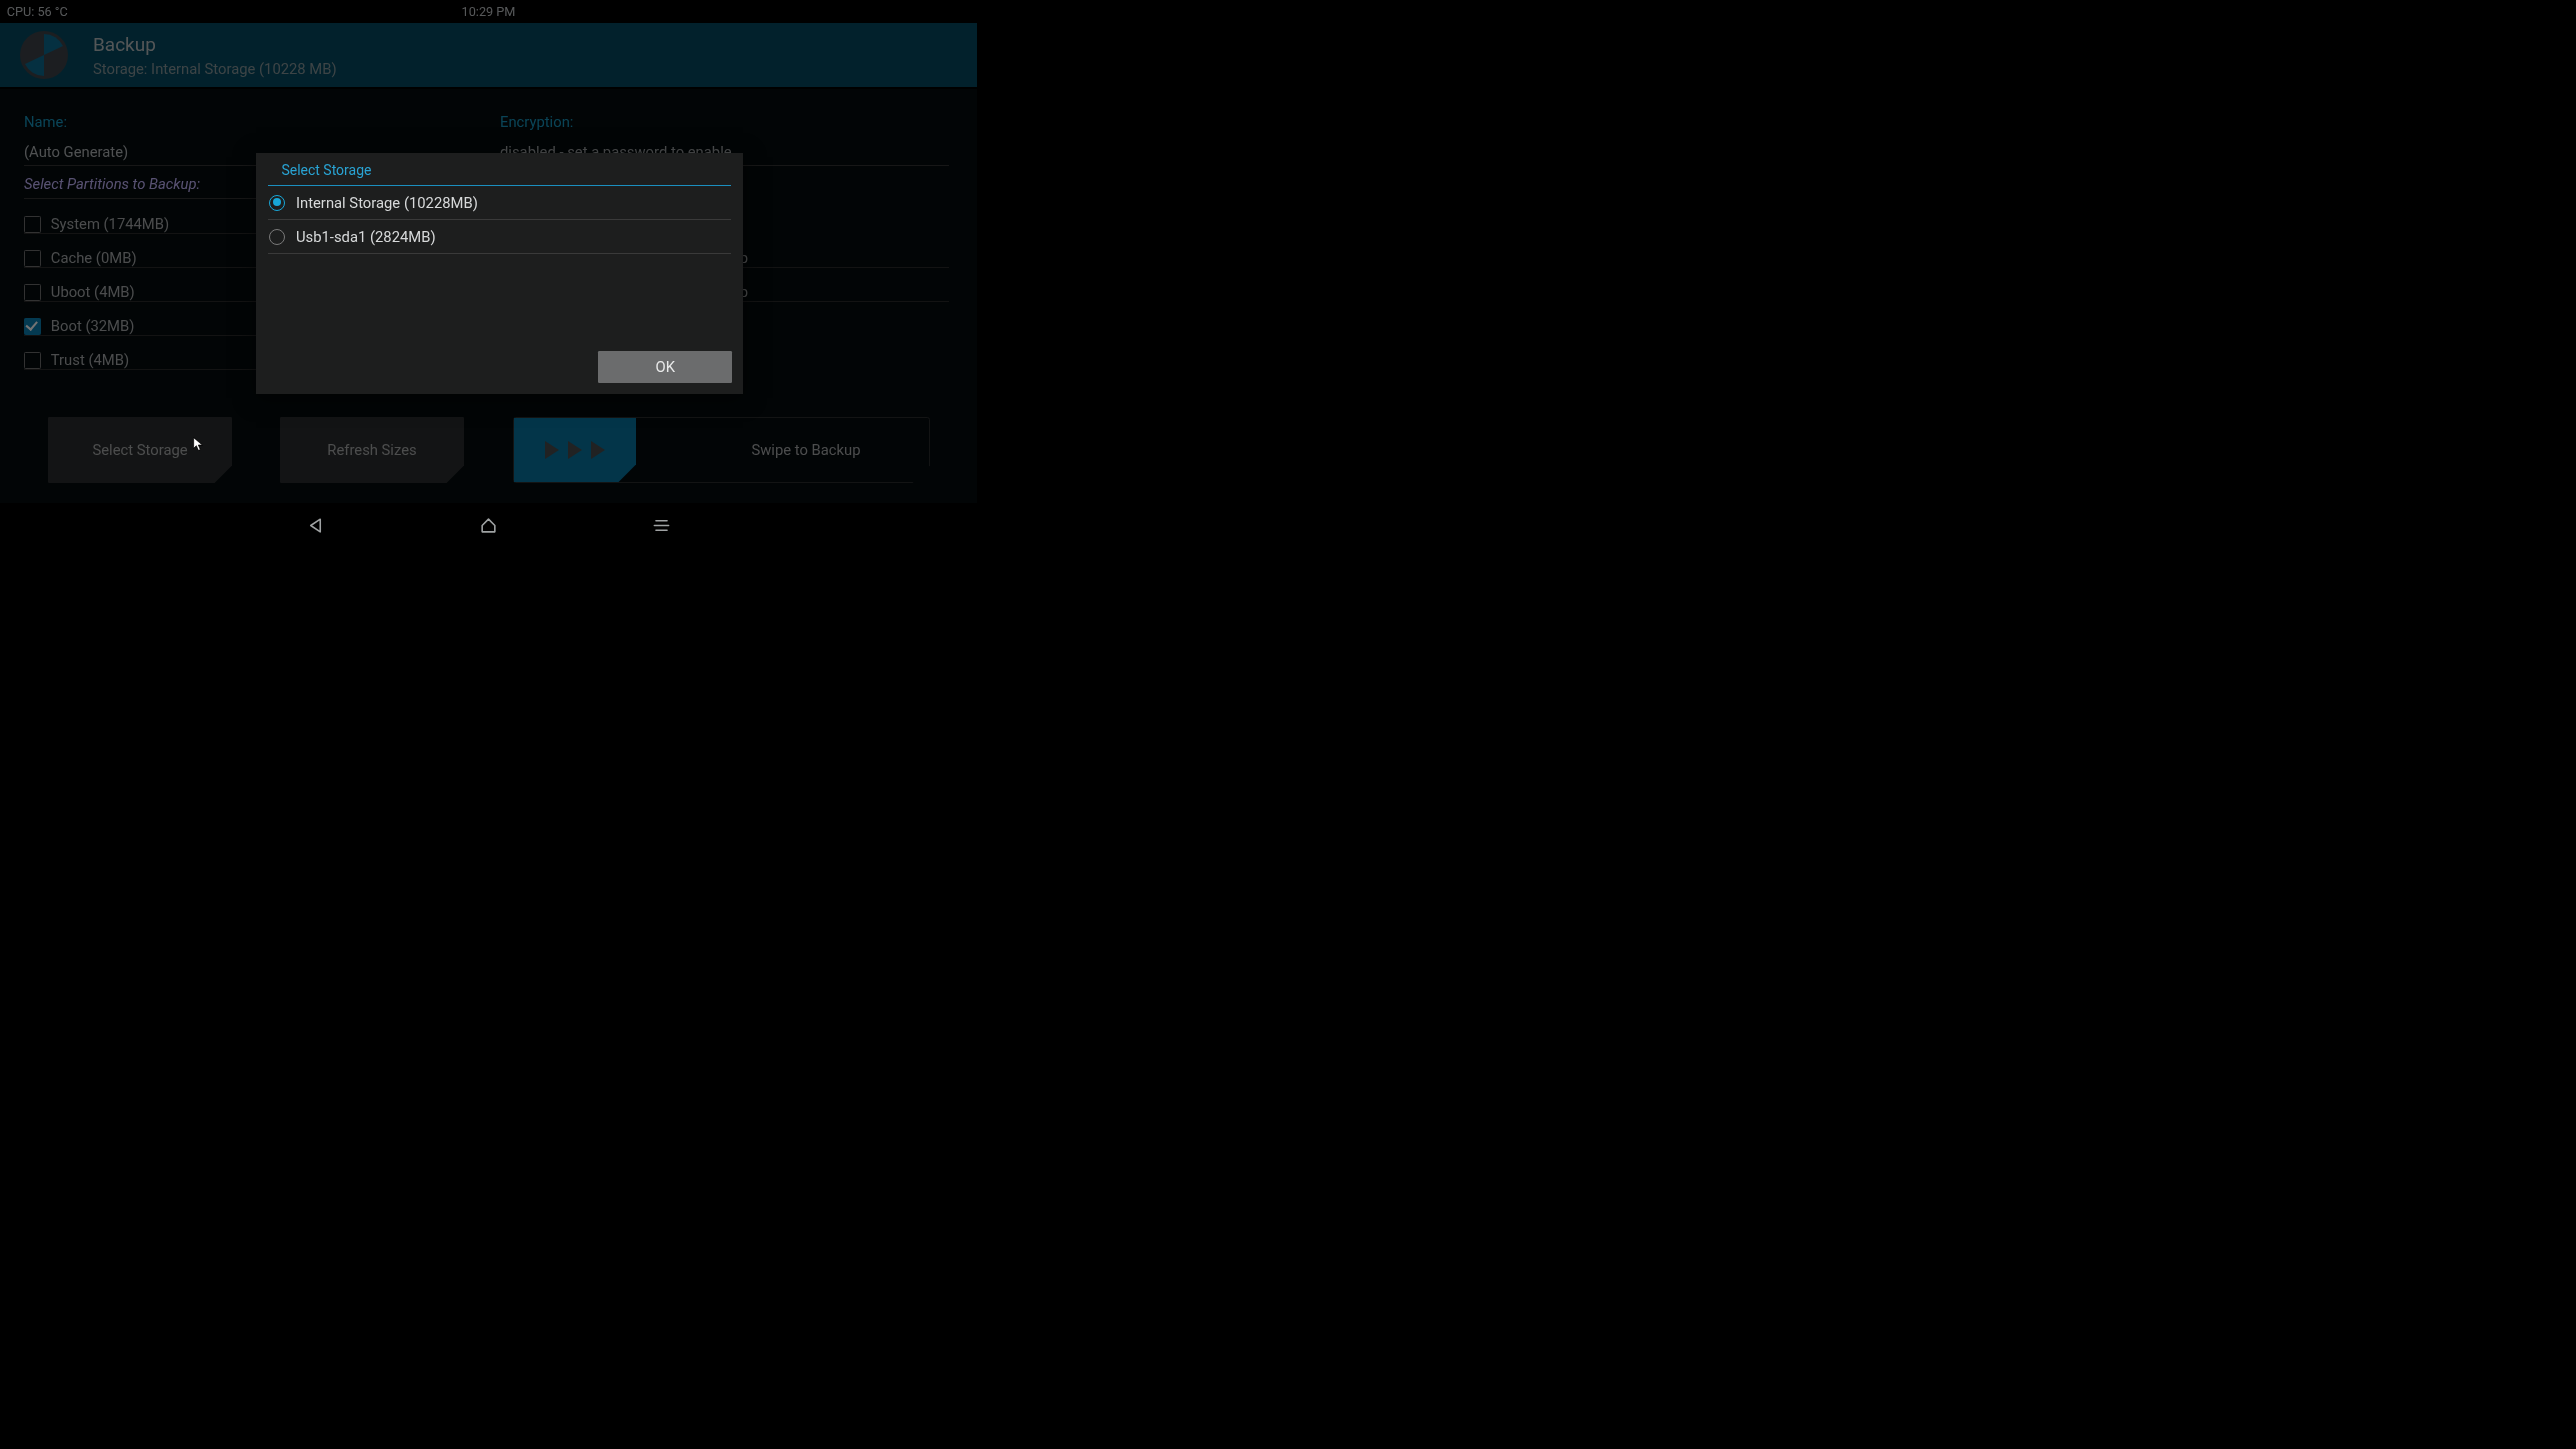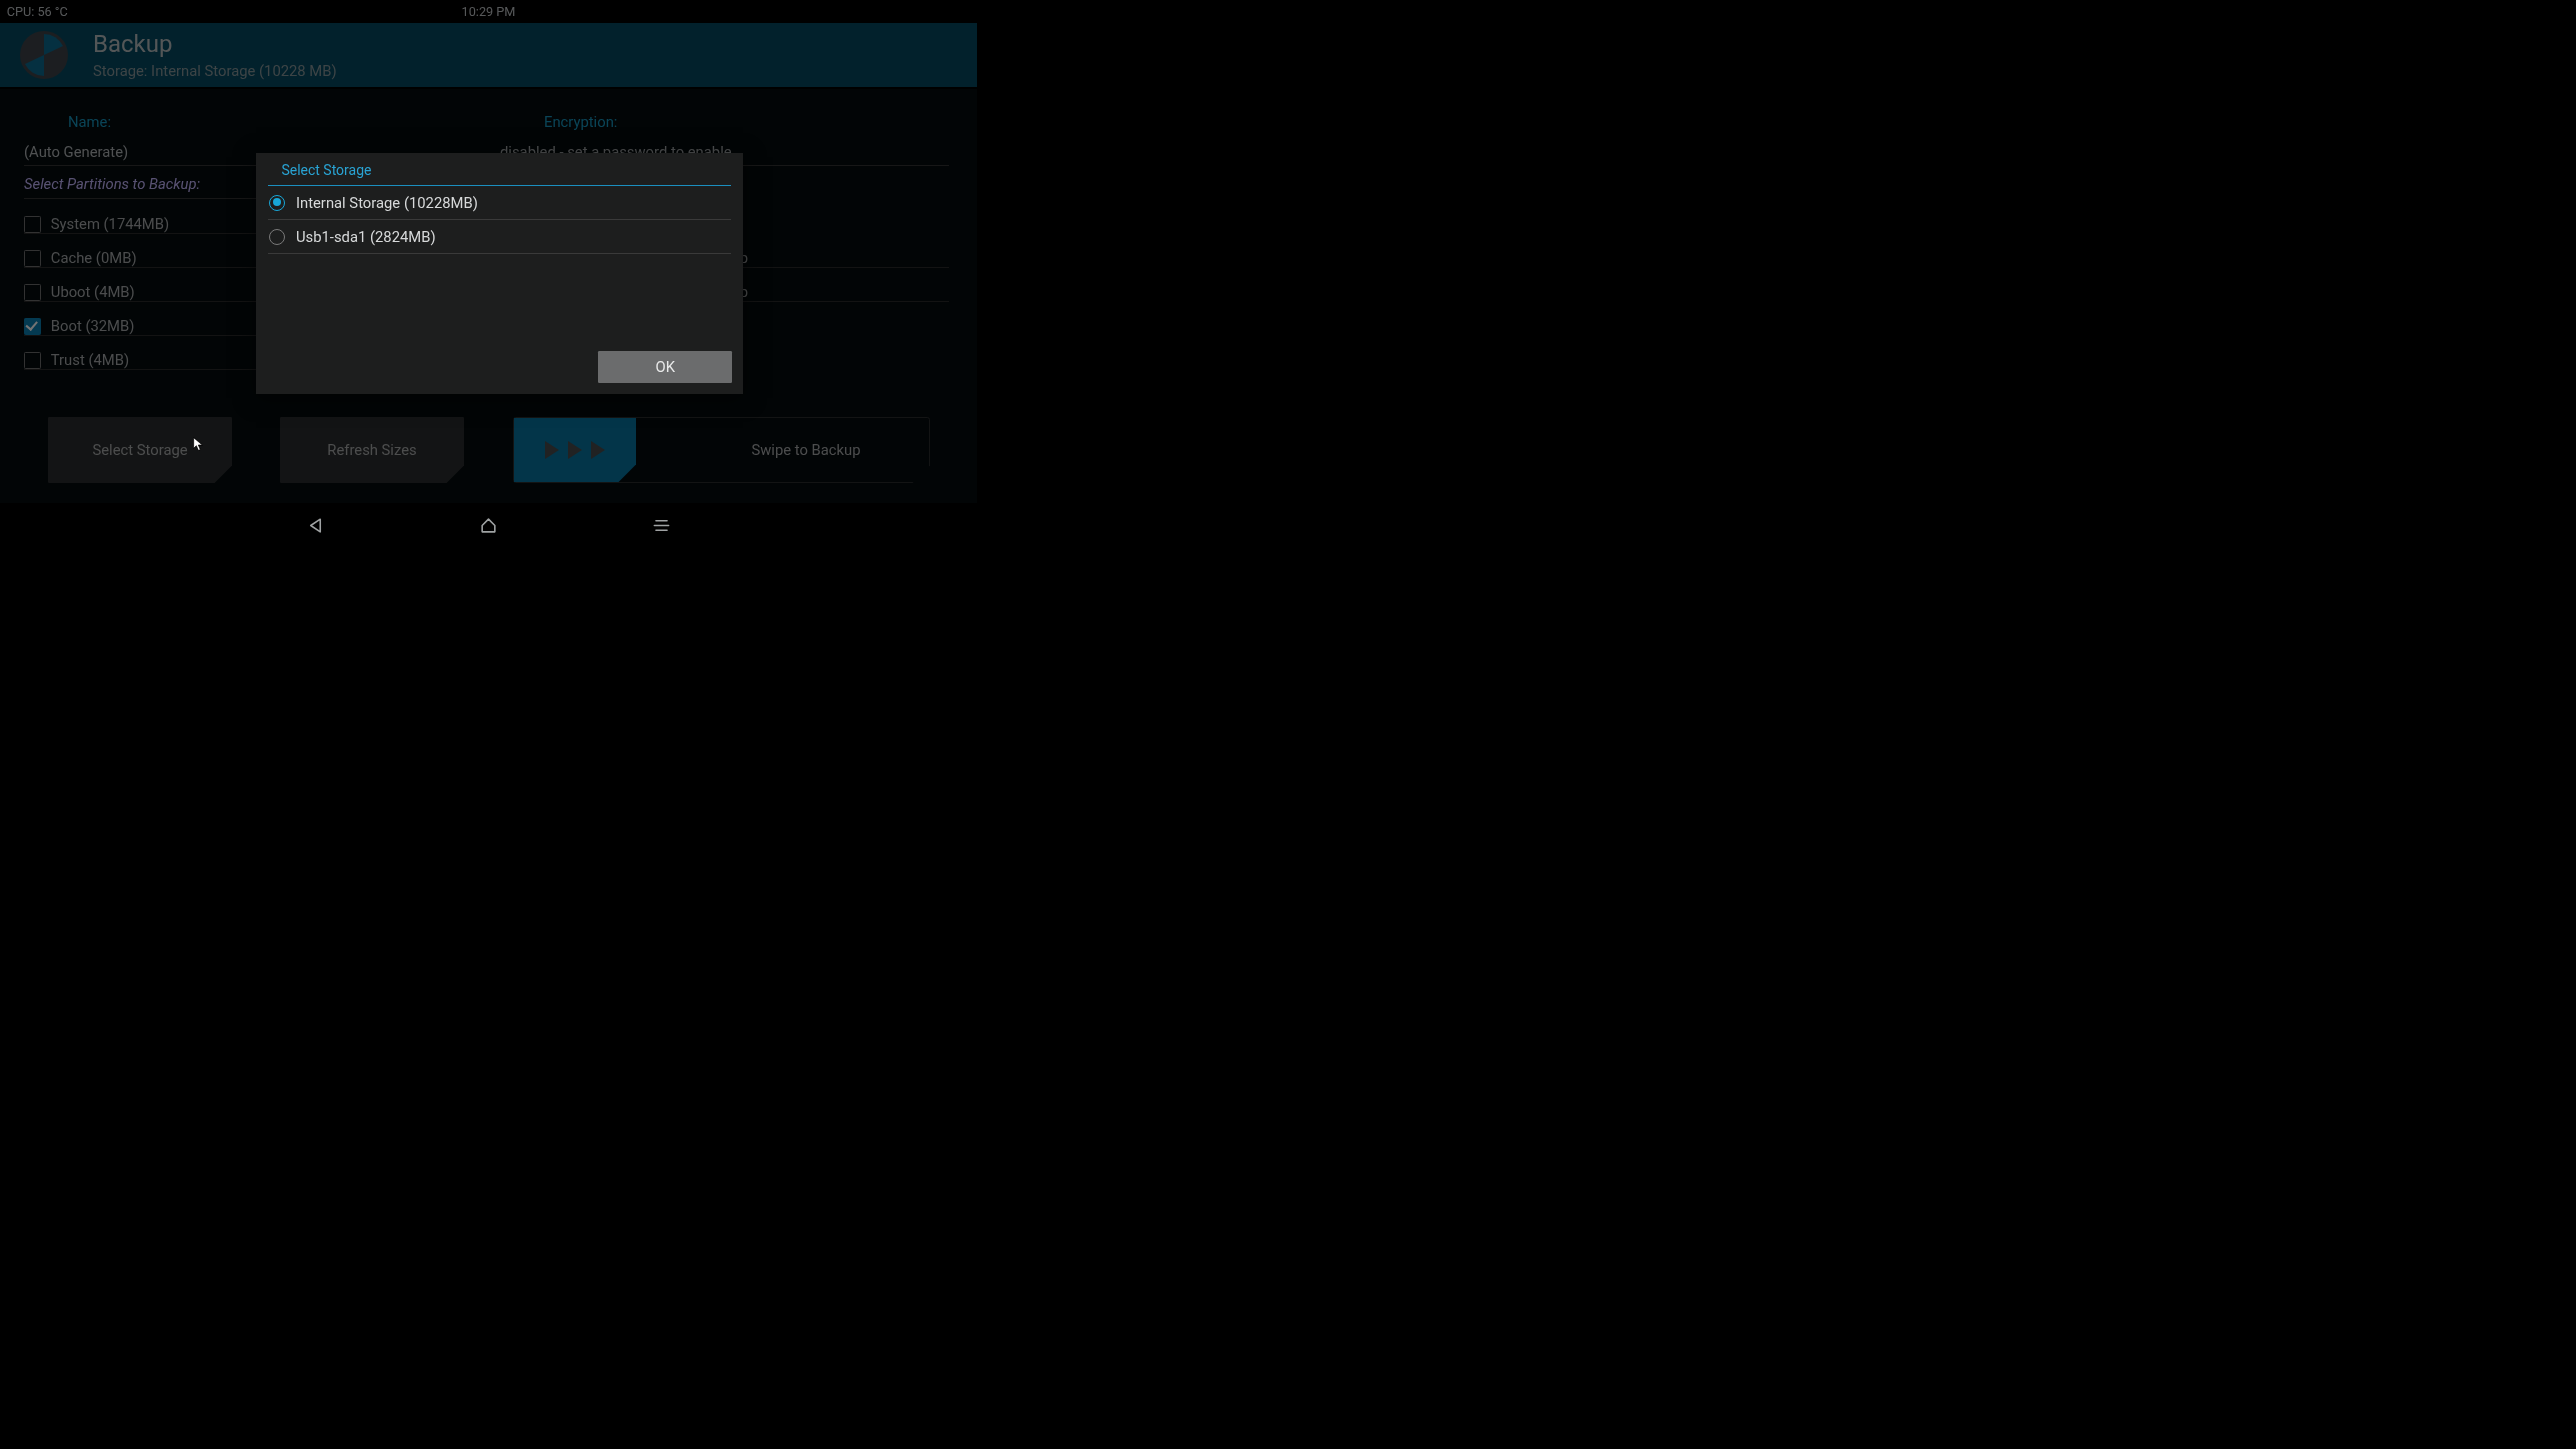--- a/index.html
+++ b/index.html
@@ -8,27 +8,27 @@
 
   
   .statusbar { position: absolute; top: 0; left: 0; right: 0; height: 23px; color: #bfc3c6; font-size: 12.7px; }
   .status-cpu { position: absolute; left: 6.7px; top: 4px; }
   .status-time { position: absolute; left: 50%; transform: translateX(-50%); top: 4px; }
 
   
   .header { position: absolute; top: 23px; left: 0; right: 0; height: 64px; background: #064a62; display: flex; align-items: center; }
   .logo { width: 50px; height: 50px; margin-left: 19px; flex: 0 0 auto; }
   .header-text { margin-left: 24px; }
-  .header-title { font-size: 24px; color: #b9bfc1; font-weight: 400; }
+  .header-title { font-size: 19px; color: #b9bfc1; font-weight: 400; }
   .header-sub { font-size: 14.8px; color: #88979b; margin-top: 4px; }
 
   
   .body { position: absolute; top: 89px; left: 0; right: 0; bottom: 44px; background: #050c0f; }
 
-  .field-label { color: #1798c1; font-size: 14.8px; margin-left: 44px; }
+  .field-label { color: #1798c1; font-size: 14.8px; }
   .field-value { color: #b0b4b6; font-size: 14.8px; margin-top: 12px; }
   .field-underline { border-bottom: 0.7px solid #333; padding-bottom: 4px; }
 
   .name-field { position: absolute; left: 24px; top: 24px; width: 443px; }
   .enc-field  { position: absolute; left: 500px; top: 24px; width: 449px; }
 
   .partitions-label { position: absolute; left: 24px; top: 86px; color: #c4b5fd; font-size: 14.8px; width: 443px; font-style: italic; }
   .partitions-label-line { border-bottom: 0.7px solid #333; padding-bottom: 5.4px; }
 
   .partitions { position: absolute; left: 24px; top: 111px; width: 443px; }

